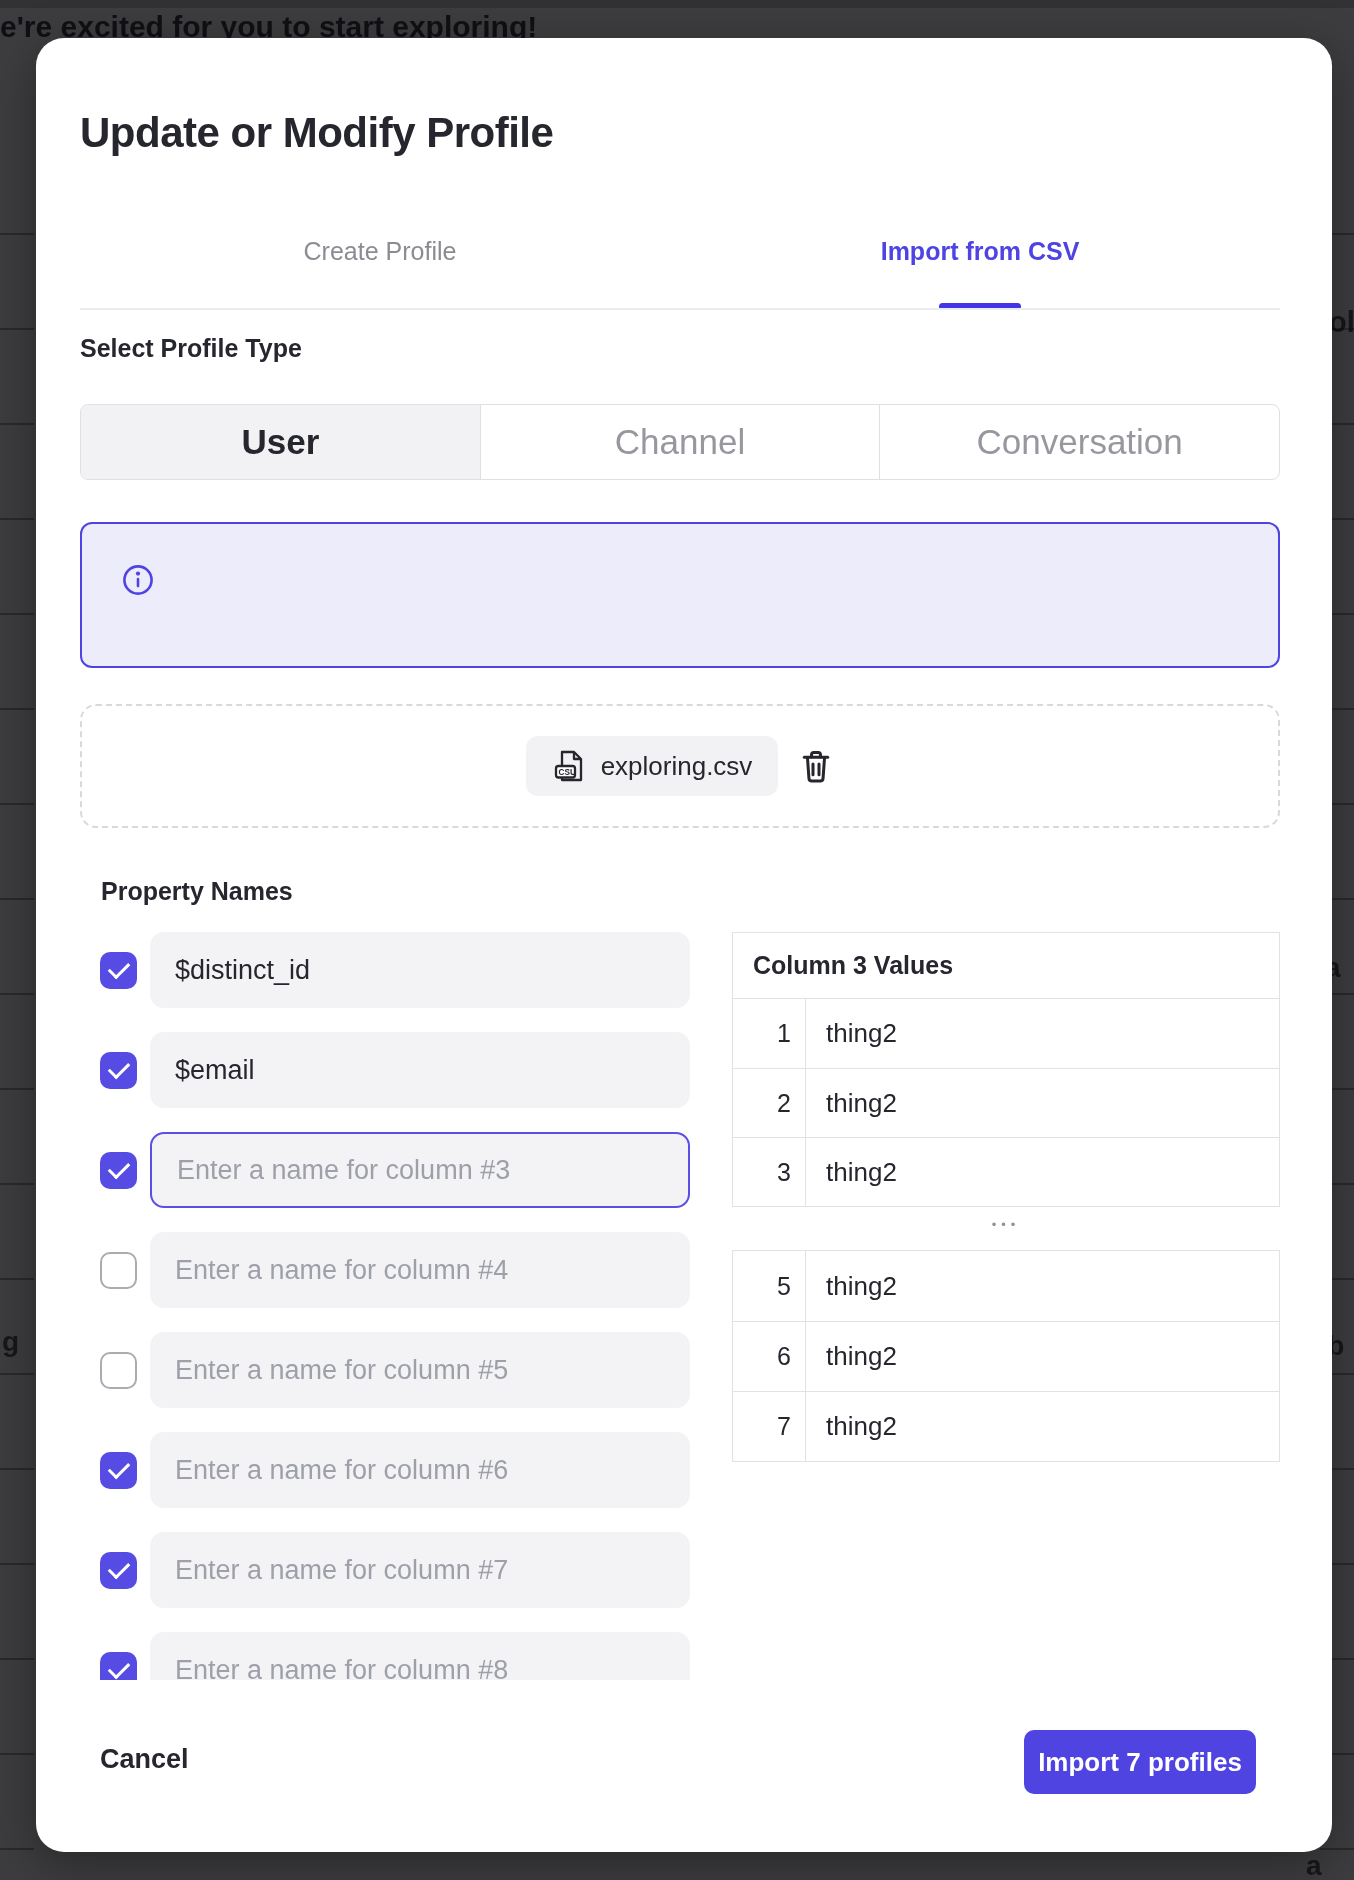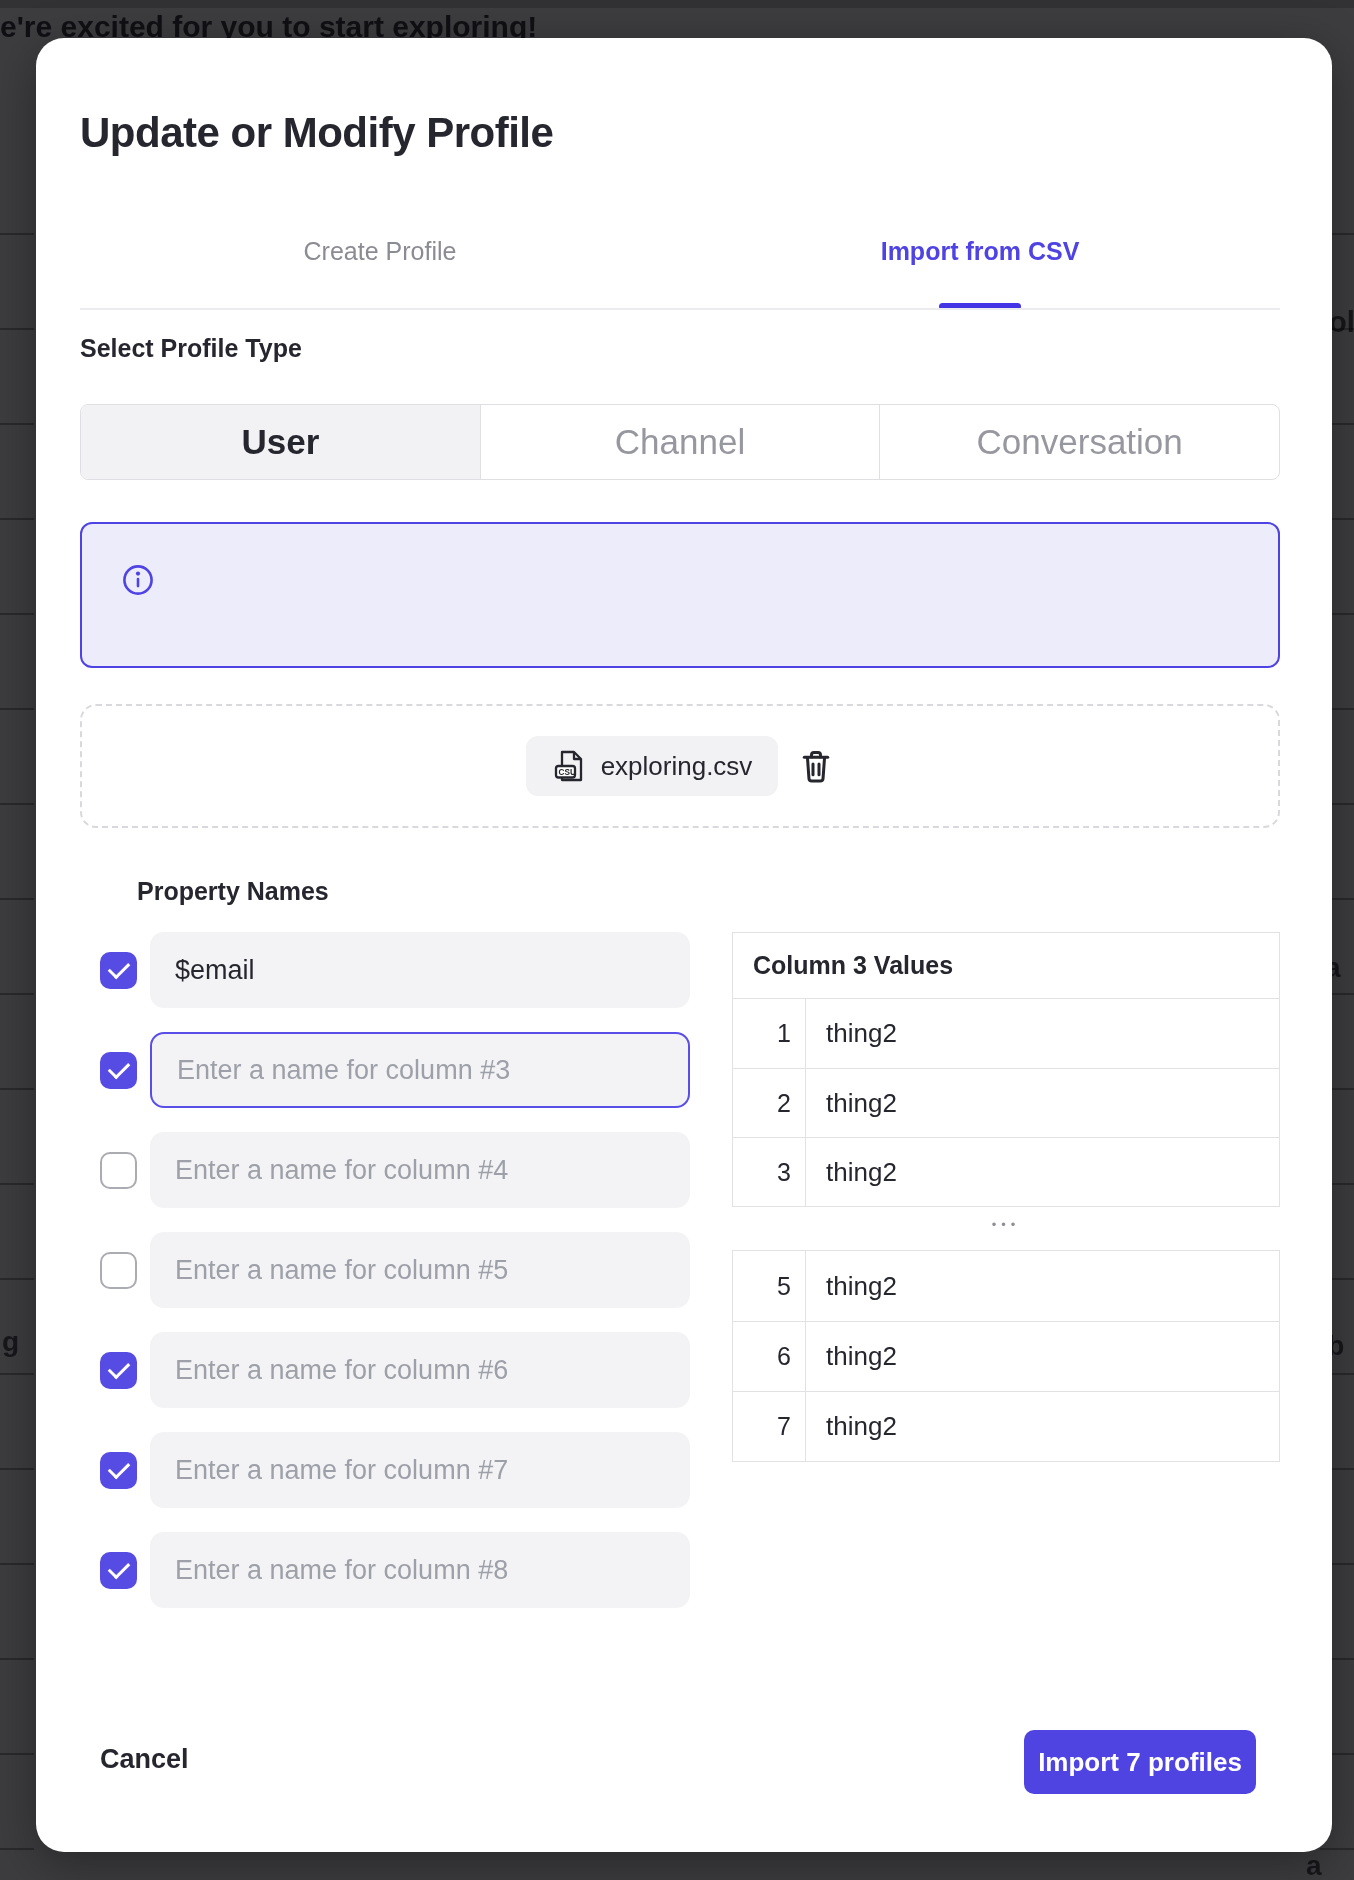--- a/index.html
+++ b/index.html
@@ -58,21 +58,21 @@
     line-height:42px;color:#6e6e78;}
   
   .dropzone{position:absolute;left:44px;top:666px;width:1200px;height:124px;
     border:2px dashed #d9d9dd;border-radius:16px;display:flex;align-items:center;
     justify-content:center;gap:20px;cursor:pointer;}
   .file-pill{height:60px;background:#f2f2f4;border-radius:12px;display:flex;
     align-items:center;padding:0 26px;gap:13px;}
   .file-name{font-size:26px;color:var(--text-dark,#26262e);}
   .trash{cursor:pointer;}
   
-  .prop-label{position:absolute;left:65px;top:839px;font-size:25px;font-weight:600;margin-left:36px;}
+  .prop-label{position:absolute;left:65px;top:839px;font-size:25px;font-weight:600;}
   .prop-list{position:absolute;left:64px;top:894px;width:600px;height:748px;overflow:hidden;}
   .prop-row{display:flex;align-items:center;height:76px;margin-bottom:24px;}
   .checkbox{width:37px;height:37px;border-radius:10px;margin-right:13px;flex:none;
     position:relative;cursor:pointer;}
   .checkbox.checked{background:var(--checkbox,#564be2);}
   .checkbox.checked::after{content:'';position:absolute;left:9px;top:10px;width:17px;height:9px;
     border-left:3.2px solid #fff;border-bottom:3.2px solid #fff;transform:rotate(-45deg);}
   .checkbox.unchecked{background:#fff;border:2px solid #ababb2;}
   .prop-input{width:540px;height:76px;border:none;border-radius:14px;
     background:var(--input-bg,#f3f3f5);font-size:27px;padding:0 25px;
@@ -154,20 +154,24 @@
       <path d="M9 6 V4.6 a1.6 1.6 0 0 1 1.6-1.6 h2.8 a1.6 1.6 0 0 1 1.6 1.6 V6" fill="none" stroke="#26262e" stroke-width="2" stroke-linecap="round"></path>
       <path d="M6.3 6.4 l1 13.8 a1.9 1.9 0 0 0 1.9 1.8 h5.6 a1.9 1.9 0 0 0 1.9-1.8 l1-13.8" fill="none" stroke="#26262e" stroke-width="2" stroke-linecap="round" stroke-linejoin="round"></path>
       <path d="M10 10.6 v7.2 M14 10.6 v7.2" fill="none" stroke="#26262e" stroke-width="2" stroke-linecap="round"></path>
     </svg>
   </div>
 
   <div class="prop-label">Property Names</div>
   <div class="prop-list">
       <div class="prop-row">
         <div class="checkbox checked"></div>
+        <input class="prop-input" type="text" value="$distinct_id" style="">
+      </div>
+      <div class="prop-row">
+        <div class="checkbox checked"></div>
         <input class="prop-input" type="text" value="$email" style="">
       </div>
       <div class="prop-row">
         <div class="checkbox checked"></div>
         <input class="prop-input focused" type="text" placeholder="Enter a name for column #3" style="">
       </div>
       <div class="prop-row">
         <div class="checkbox unchecked"></div>
         <input class="prop-input" type="text" placeholder="Enter a name for column #4" style="">
       </div>

